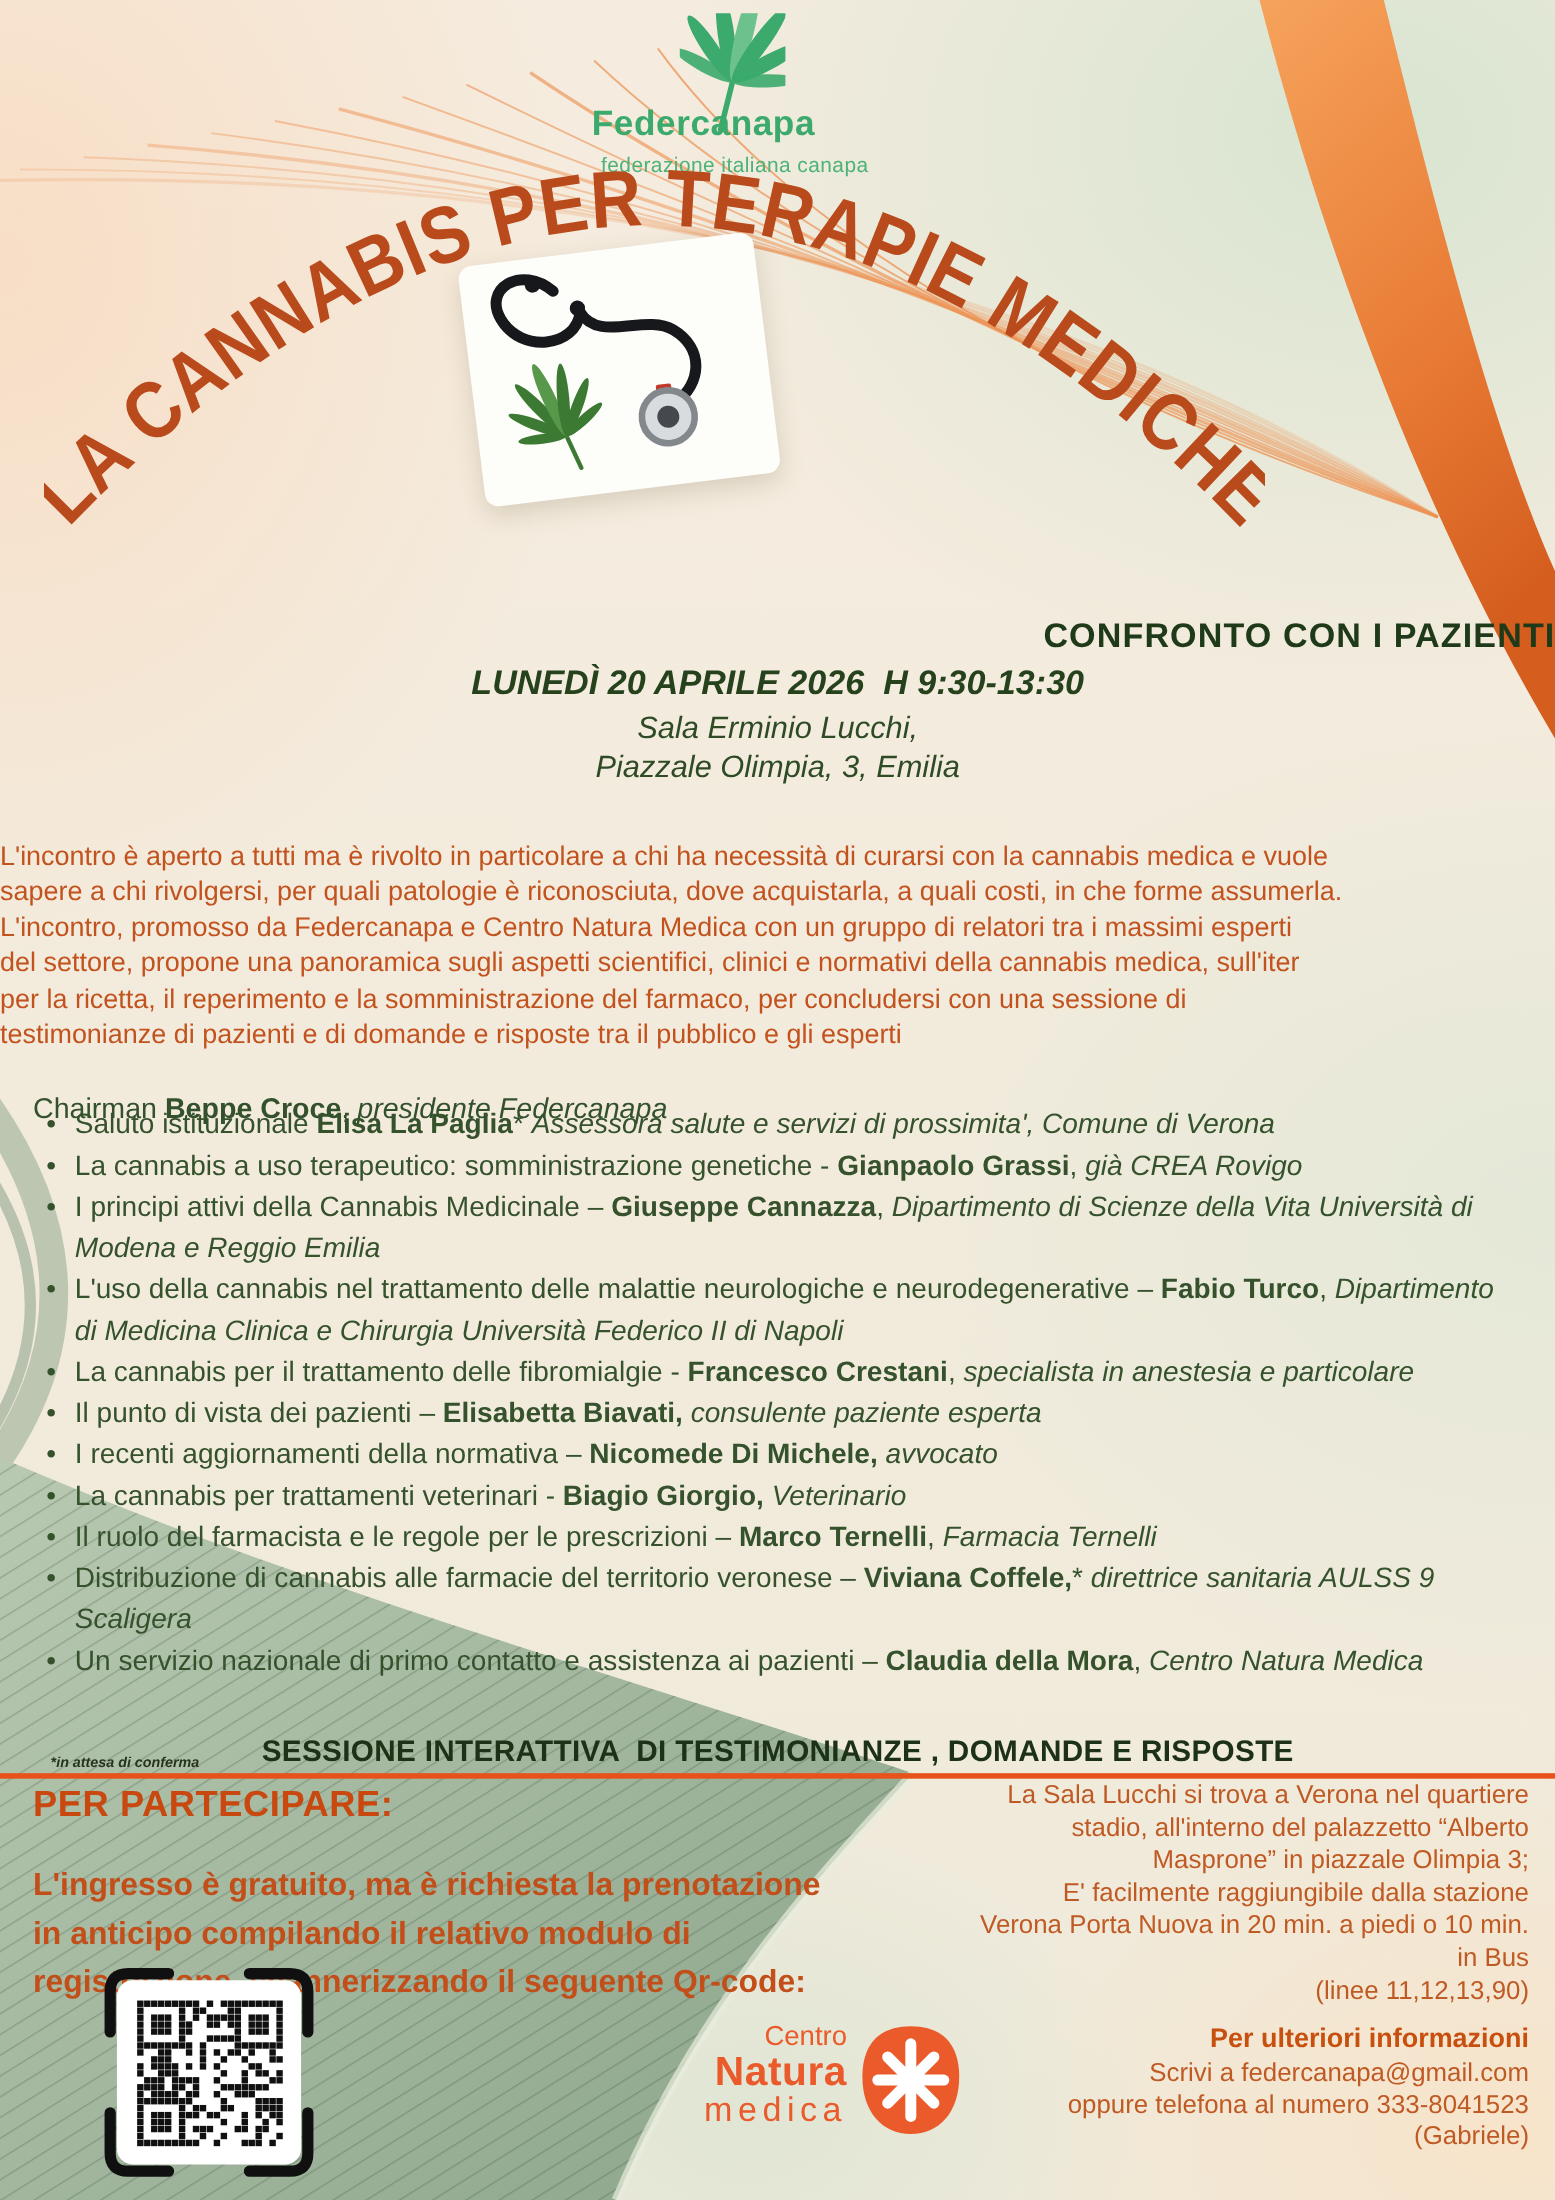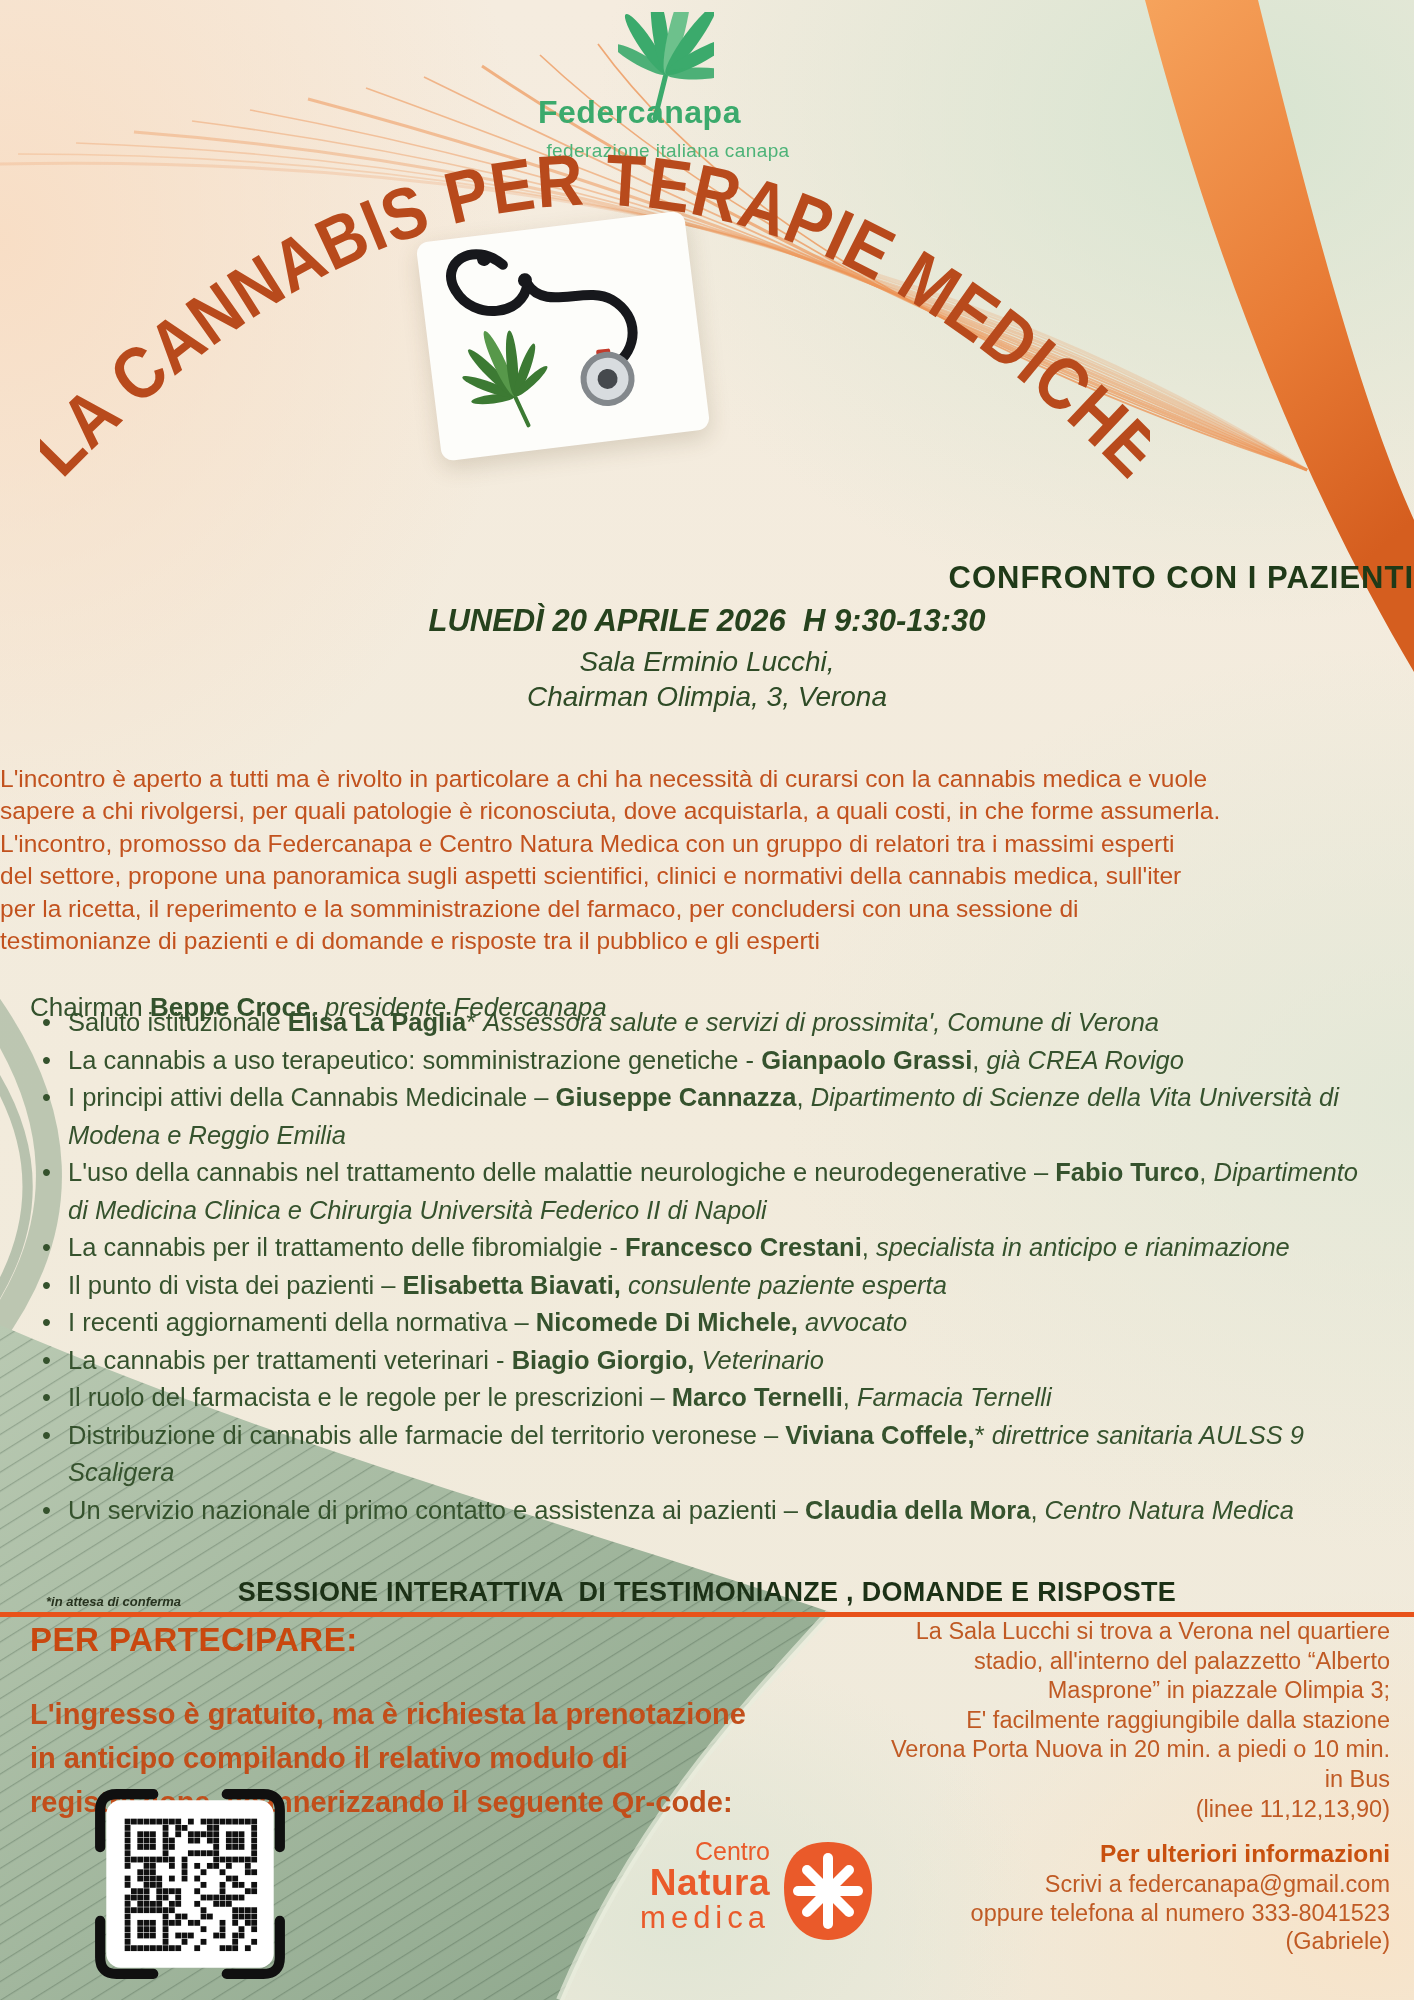--- a/index.html
+++ b/index.html
@@ -149,36 +149,36 @@
         <ellipse transform="rotate(45)" cx="0" cy="-28" rx="5" ry="28"></ellipse>
         <ellipse transform="rotate(72)" cx="0" cy="-22" rx="4.5" ry="22"></ellipse>
         <rect x="-2" y="0" width="4" height="34" rx="2"></rect>
       </g>
     </svg>
   </div>
 
   <div class="ctr ev-heading">CONFRONTO CON I PAZIENTI</div>
   <div class="ctr ev-date">LUNEDÌ 20 APRILE 2026  H 9:30-13:30</div>
   <div class="ctr ev-venue1">Sala Erminio Lucchi,</div>
-  <div class="ctr ev-venue2">Chairman Olimpia, 3, Verona</div>
+  <div class="ctr ev-venue2">Piazzale Olimpia, 3, Emilia</div>
 
   <p class="intro">L'incontro è aperto a tutti ma è rivolto in particolare a chi ha necessità di curarsi con la cannabis medica e vuole
 sapere a chi rivolgersi, per quali patologie è riconosciuta, dove acquistarla, a quali costi, in che forme assumerla.
 L'incontro, promosso da Federcanapa e Centro Natura Medica con un gruppo di relatori tra i massimi esperti
 del settore, propone una panoramica sugli aspetti scientifici, clinici e normativi della cannabis medica, sull'iter
 per la ricetta, il reperimento e la somministrazione del farmaco, per concludersi con una sessione di
 testimonianze di pazienti e di domande e risposte tra il pubblico e gli esperti</p>
 
   <p class="chairman"><span>Chairman </span><span class="seg-b">Beppe Croce</span><span>, </span><span class="seg-i">presidente Federcanapa</span></p>
   <ul class="agenda">
       <li><span>Saluto istituzionale </span><span class="seg-b">Elisa La Paglia</span><span>* </span><span class="seg-i">Assessora salute e servizi di prossimita', Comune di Verona</span></li>
       <li><span>La cannabis a uso terapeutico: somministrazione genetiche - </span><span class="seg-b">Gianpaolo Grassi</span><span>, </span><span class="seg-i">già CREA Rovigo</span></li>
       <li><span>I principi attivi della Cannabis Medicinale – </span><span class="seg-b">Giuseppe Cannazza</span><span>, </span><span class="seg-i">Dipartimento di Scienze della Vita Università di Modena e Reggio Emilia</span></li>
       <li><span>L'uso della cannabis nel trattamento delle malattie neurologiche e neurodegenerative – </span><span class="seg-b">Fabio Turco</span><span>, </span><span class="seg-i">Dipartimento di Medicina Clinica e Chirurgia Università Federico II di Napoli</span></li>
-      <li><span>La cannabis per il trattamento delle fibromialgie - </span><span class="seg-b">Francesco Crestani</span><span>, </span><span class="seg-i">specialista in anticipo e rianimazione</span></li>
+      <li><span>La cannabis per il trattamento delle fibromialgie - </span><span class="seg-b">Francesco Crestani</span><span>, </span><span class="seg-i">specialista in anestesia e particolare</span></li>
       <li><span>Il punto di vista dei pazienti – </span><span class="seg-b">Elisabetta Biavati,</span><span> </span><span class="seg-i">consulente paziente esperta</span></li>
       <li><span>I recenti aggiornamenti della normativa –  </span><span class="seg-b">Nicomede Di Michele,</span><span> </span><span class="seg-i">avvocato</span></li>
       <li><span>La cannabis per trattamenti veterinari - </span><span class="seg-b">Biagio Giorgio,</span><span> </span><span class="seg-i">Veterinario</span></li>
       <li><span>Il ruolo del farmacista e le regole per le prescrizioni – </span><span class="seg-b">Marco Ternelli</span><span>, </span><span class="seg-i">Farmacia Ternelli</span></li>
       <li><span>Distribuzione di cannabis alle farmacie del territorio veronese – </span><span class="seg-b">Viviana Coffele,</span><span>* </span><span class="seg-i">direttrice sanitaria AULSS 9 Scaligera</span></li>
       <li><span>Un servizio nazionale di primo contatto e assistenza ai pazienti – </span><span class="seg-b">Claudia della Mora</span><span>, </span><span class="seg-i">Centro Natura Medica</span></li>
     </ul>
 
   <div class="footnote">*in attesa di conferma</div>
   <div class="session">SESSIONE INTERATTIVA  DI TESTIMONIANZE , DOMANDE E RISPOSTE</div>

